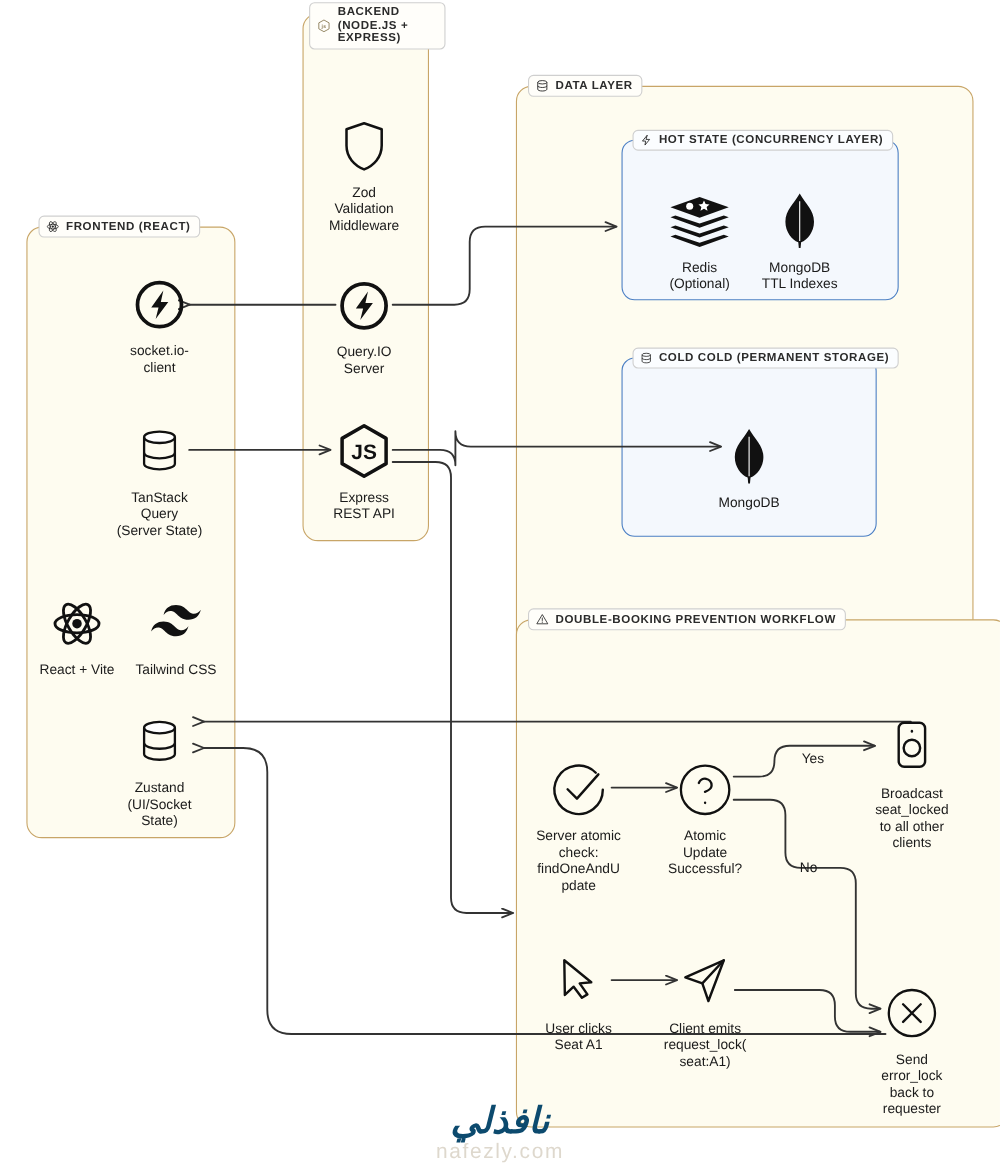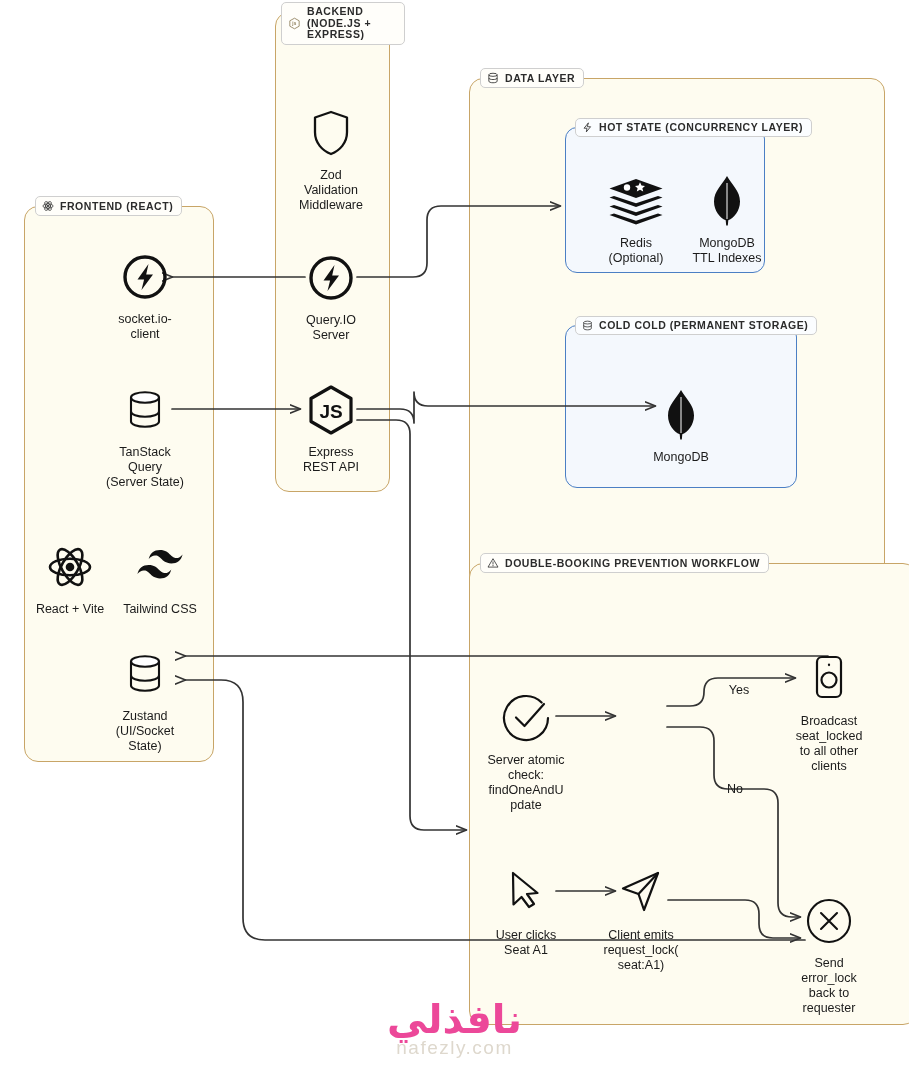--- a/index.html
+++ b/index.html
@@ -26,22 +26,22 @@
   .node .glyph{display:flex;align-items:center;justify-content:center;height:58px;}
   .node .cap{margin-top:6px;font-size:12.5px;line-height:15px;text-align:center;
              color:#1b1b1b;white-space:pre-line;}
 
   
   #wires{position:absolute;inset:0;pointer-events:none;}
 
   
   #watermark{position:absolute;left:0;right:0;bottom:8px;display:flex;
      flex-direction:column;align-items:center;gap:2px;opacity:1;}
-  #watermark .ar{font-size:40px;color:#ec4899;font-weight:700;letter-spacing:1px;
-     line-height:34px;}
+  #watermark .ar{font-size:33px;color:#0c4a6e;font-weight:700;letter-spacing:1px;
+     line-height:34px;font-style:italic;}
   #watermark .en{font-size:19px;color:#ded8cd;letter-spacing:1.5px;line-height:20px;}
 </style>
 </head>
 <body>
 
 <div id="canvas">
 
   <div class="panel tan" style="left:24px;top:206px;width:190px;height:556px;">
     <div class="panel-label" style="left:10px;top:-11px;">
       <span>
@@ -74,21 +74,21 @@
         <svg width="12" height="12" viewBox="0 0 24 24" fill="none" stroke="#222" stroke-width="1.6">
           <ellipse cx="12" cy="5.6" rx="8.3" ry="3.1"></ellipse>
           <path d="M3.7 5.6v12.8c0 1.7 3.7 3.1 8.3 3.1s8.3-1.4 8.3-3.1V5.6"></path>
           <path d="M3.7 12c0 1.7 3.7 3.1 8.3 3.1s8.3-1.4 8.3-3.1"></path>
         </svg>
       </span>
       <span>DATA LAYER</span>
     </div>
   </div>
 
-  <div class="panel blue" style="left:565px;top:127px;width:200px;height:146px;">
+  <div class="panel blue" style="left:565px;top:127px;width:252px;height:146px;">
     <div class="panel-label" style="left:9px;top:-10px;">
       <span>
         <svg width="11" height="11" viewBox="0 0 24 24" fill="none" stroke="#222" stroke-width="1.7" stroke-linejoin="round" stroke-linecap="round">
           <path d="M13.5 2.5 4.5 13.6h6.3l-1.3 7.9 9.2-11.2h-6.4z"></path>
         </svg>
       </span>
       <span>HOT STATE (CONCURRENCY LAYER)</span>
     </div>
   </div>
 
@@ -292,20 +292,32 @@
         <path d="M49 27a22 22 0 1 1-6.4-15.5"></path>
         <path d="M17 26.5 25.5 35 45 13"></path>
       </svg>
     </div>
     <div class="cap">Server atomic
 check:
 findOneAndU
 pdate</div>
   </div>
 
+  <div class="node" style="left:641px;top:689px;">
+    <div class="glyph">
+      <svg width="52" height="52" viewBox="0 0 52 52" fill="none" stroke="#111" stroke-width="2.1" stroke-linecap="round" stroke-linejoin="round">
+        <circle cx="26" cy="26" r="22"></circle>
+        <path d="M20.3 19.8a6 6 0 0 1 11.6 2c0 4-6 6-6 6"></path>
+        <path d="M26 37.6v.5"></path>
+      </svg>
+    </div>
+    <div class="cap">Atomic
+Update
+Successful?</div>
+  </div>
 
   <div class="node" style="left:829px;top:650px;">
     <div class="glyph">
       <svg width="40" height="50" viewBox="0 0 40 50" fill="none" stroke="#111" stroke-width="2.2">
         <rect x="8" y="3" width="24" height="40" rx="5"></rect>
         <circle cx="20" cy="26" r="7.5"></circle>
         <path d="M20 10.5v.6" stroke-linecap="round"></path>
       </svg>
     </div>
     <div class="cap">Broadcast

